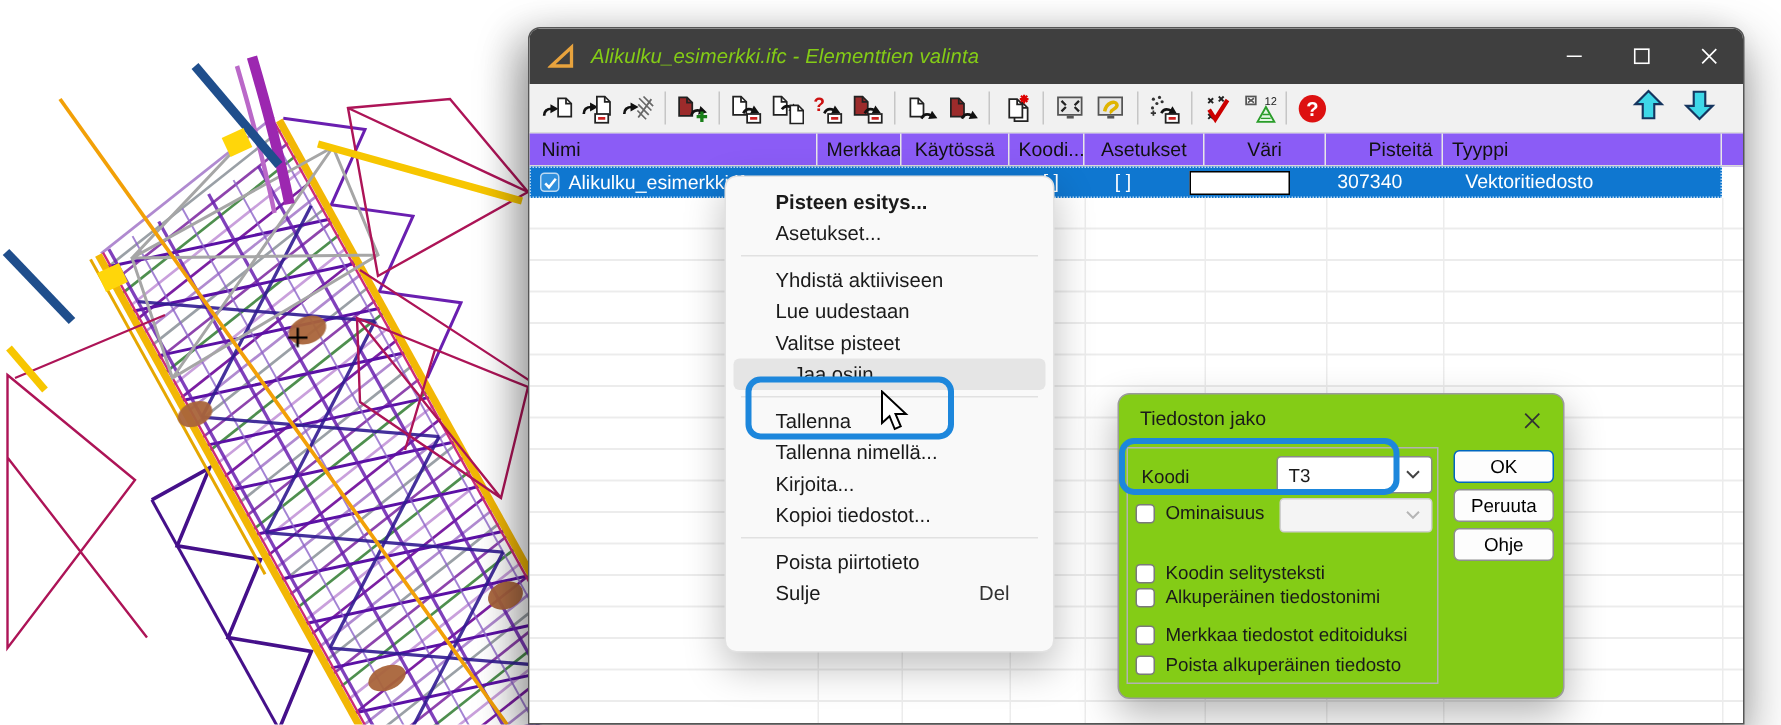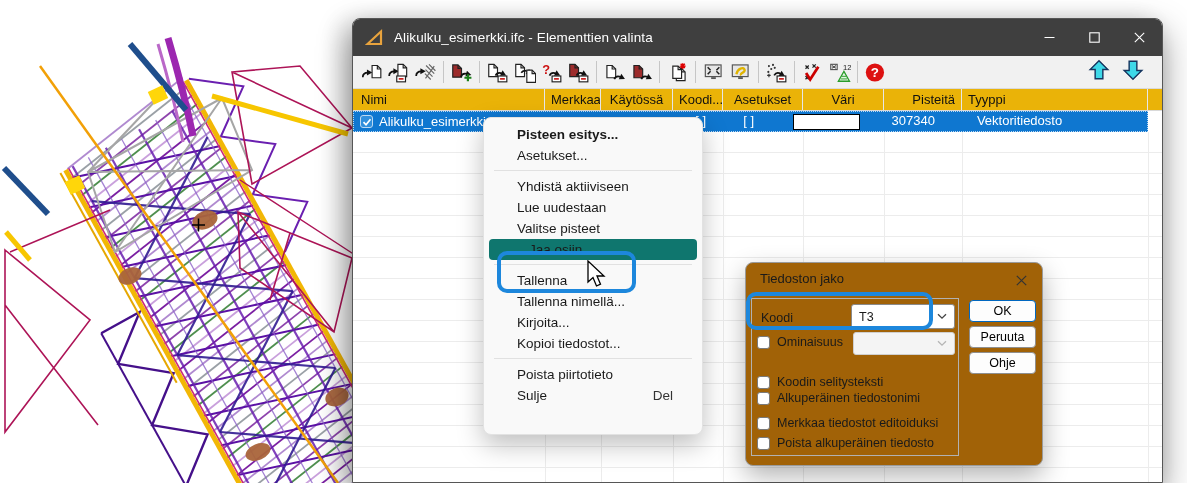--- a/index.html
+++ b/index.html
@@ -8,35 +8,35 @@
 
   
   #cad-view { position:absolute; left:0; top:0; width:362px; height:483px; background:#fff; }
 
   
   #main-window { position:absolute; left:352px; top:18px; width:811px; height:465px;
     background:#fff; border:1px solid #565656; border-radius:8px 8px 0 0; overflow:hidden;
     box-shadow:0 14px 34px rgba(0,0,0,.42), -10px 4px 26px rgba(0,0,0,.18); }
 
   .titlebar { position:absolute; left:0; top:0; right:0; height:37px; background:#3f3f3f;
-    display:flex; align-items:center; color:#ffffff; }
+    display:flex; align-items:center; color:#84cc16;font-style:italic; }
   .titlebar .app-icon { margin:0 10px 0 12px; display:flex; }
   .titlebar .title { font-size:13.5px; letter-spacing:.1px; }
   .win-controls { margin-left:auto; display:flex; height:100%; }
   .win-btn { width:45px; height:100%; display:flex; align-items:center; justify-content:center; }
 
   .toolbar { position:absolute; left:0; top:37px; right:0; height:33px; background:#f1f1f1;
     border-bottom:1px solid #dadada; display:flex; align-items:center; padding-left:5px; }
   .tb-btn { width:27px; height:26px; display:flex; align-items:center; justify-content:center; }
   .tb-sep { width:1px; height:22px; background:#c6c6c6; margin:0 4px; }
   .tb-nav { margin-left:auto; display:flex; gap:12px; margin-right:18px; align-items:center; }
 
   
   .thead { position:absolute; left:0; top:70px; width:809px; height:22px; display:flex;
-    background:#eab308; border-bottom:1px solid #d9d9d9; font-size:13px; color:#111; }
+    background:#8b5cf6; border-bottom:1px solid #d9d9d9; font-size:13px; color:#111; }
   .th { height:100%; line-height:21px; border-right:1px solid #e7e7e7; padding:0 6px; overflow:hidden; white-space:nowrap; }
   .c0{width:192px;} .c1{width:56px;text-align:center;} .c2{width:72px;text-align:center;}
   .c3{width:50px;text-align:center;} .c4{width:80px;text-align:center;} .c5{width:81px;text-align:center;}
   .c6{width:78px;text-align:right;} .c7{width:186px;} .c8{flex:1;border-right:none;}
   .c0.th{padding-left:8px;}
 
   .trow { position:absolute; left:0; top:92px; width:809px; height:21px; display:flex; font-size:13px; }
   .sel-region { display:flex; width:795px; background:#0f77d0; color:#fff;
     outline:1px dotted #bcd9f2; outline-offset:-1px; }
   .td { height:21px; line-height:20px; padding:0 6px; overflow:hidden; white-space:nowrap; }
@@ -57,27 +57,27 @@
     background-size:1px 100%,1px 100%,1px 100%,1px 100%,1px 100%,1px 100%,1px 100%,1px 100%,100% 21px;
     background-position:192px 0,248px 0,320px 0,370px 0,450px 0,531px 0,609px 0,795px 0,0 0; }
 
   
   #context-menu { position:absolute; left:483px; top:117px; width:220px; height:318px;
     background:#f9f9f9; border:1px solid #e2e2e2; border-radius:8px; padding:6px 0;
     box-shadow:0 10px 26px rgba(0,0,0,.25); font-size:13.5px; color:#1a1a1a; }
   .menu-item { height:21px; line-height:21px; padding:0 24px 0 28px; white-space:nowrap;
     display:flex; justify-content:space-between; margin:0 5px; border-radius:4px; }
   .menu-item.default { font-weight:bold; }
-  .menu-item.hovered { background:#0f766e;padding-left:40px; }
+  .menu-item.hovered { background:#e5e5e5;padding-left:40px; }
   .menu-sep { height:1px; background:#e1e1e1; margin:4px 10px 5px 10px; }
   .menu-shortcut { color:#333; }
 
   
   #split-dialog { position:absolute; left:745px; top:262px; width:298px; height:204px;
-    background:#a16207; border:1px solid #9a9a9a; border-radius:8px;
+    background:#84cc16; border:1px solid #9a9a9a; border-radius:8px;
     box-shadow:0 10px 26px rgba(0,0,0,.3); font-size:12.5px; color:#1a1a1a; }
   .dlg-title { position:absolute; left:14px; top:0; height:31px; line-height:31px; font-size:13px; }
   .dlg-close { position:absolute; right:12px; top:8px; width:18px; height:18px;
     display:flex; align-items:center; justify-content:center; }
   .groupbox { position:absolute; left:5px; top:35px; width:208px; height:158px;
     border:1px solid #b2b2b2; background:transparent; }
   .lbl { position:absolute; white-space:nowrap; }
   .combo { position:absolute; background:#fff; border:1px solid #8a8a8a; border-radius:3px;
     display:flex; align-items:center; padding-left:7px; }
   .combo .chev { margin-left:auto; margin-right:7px; display:flex; }

